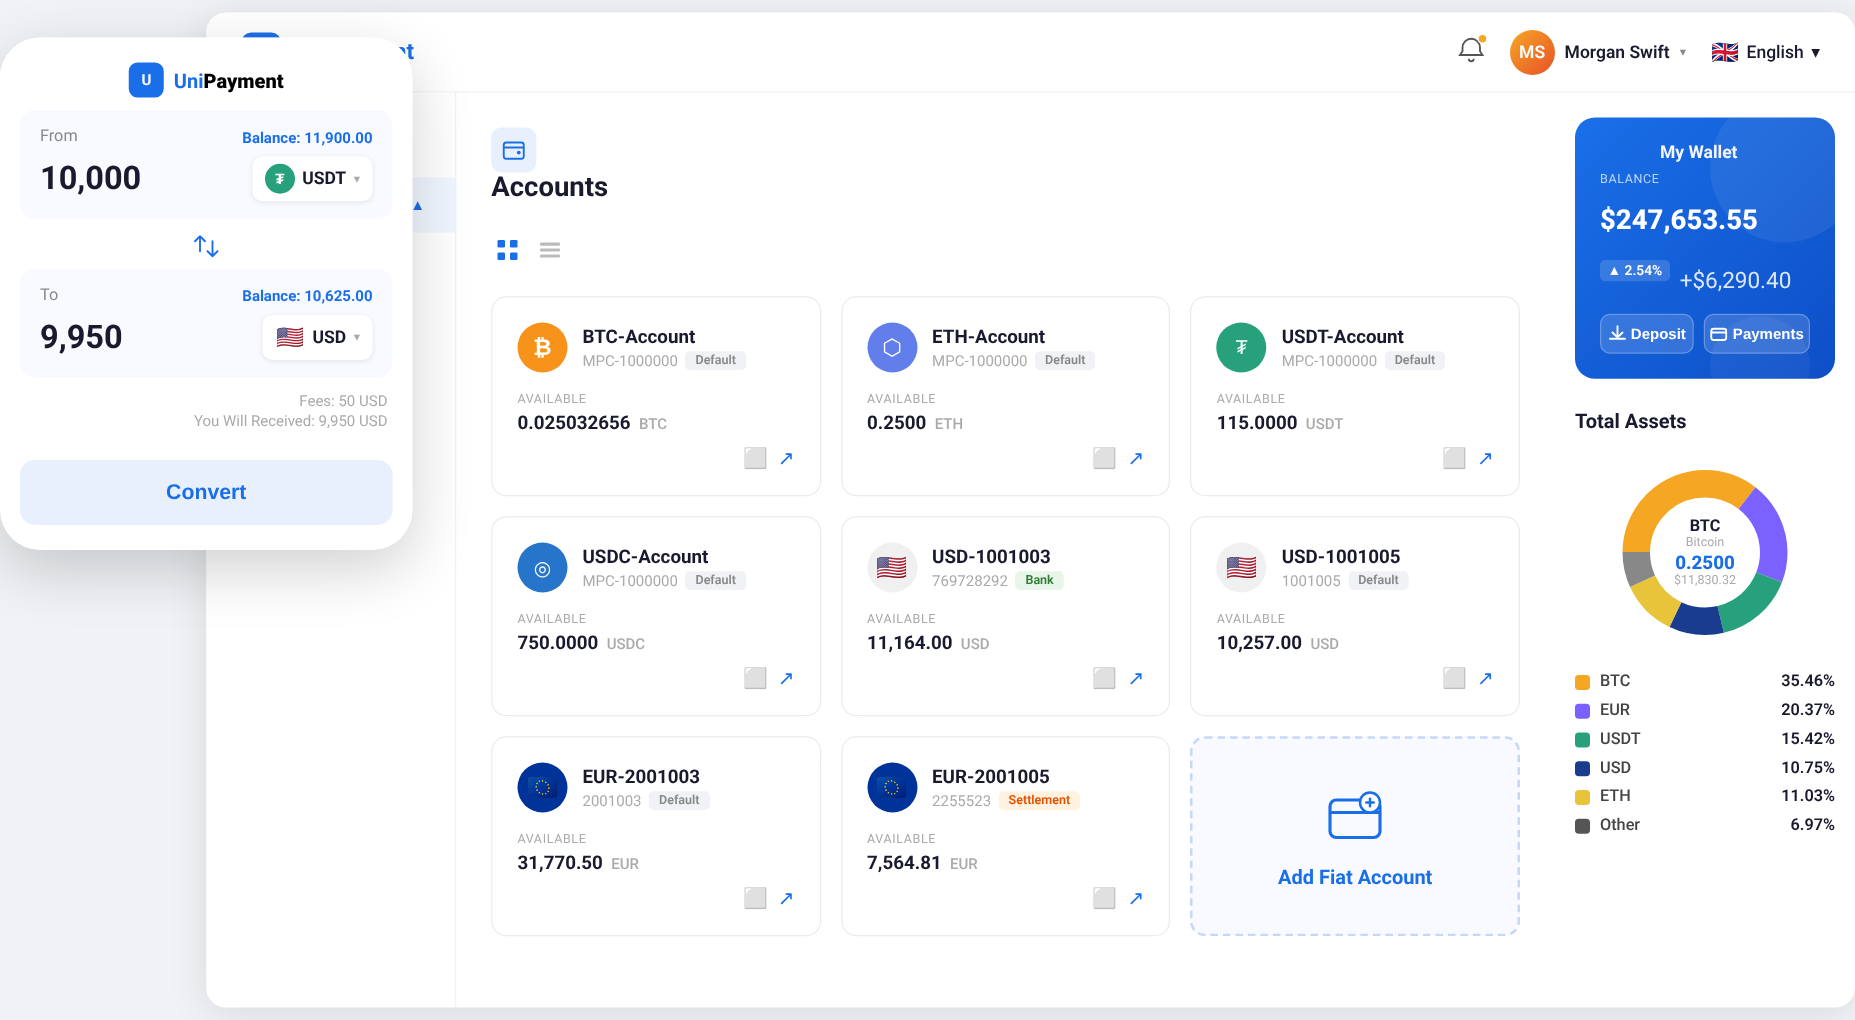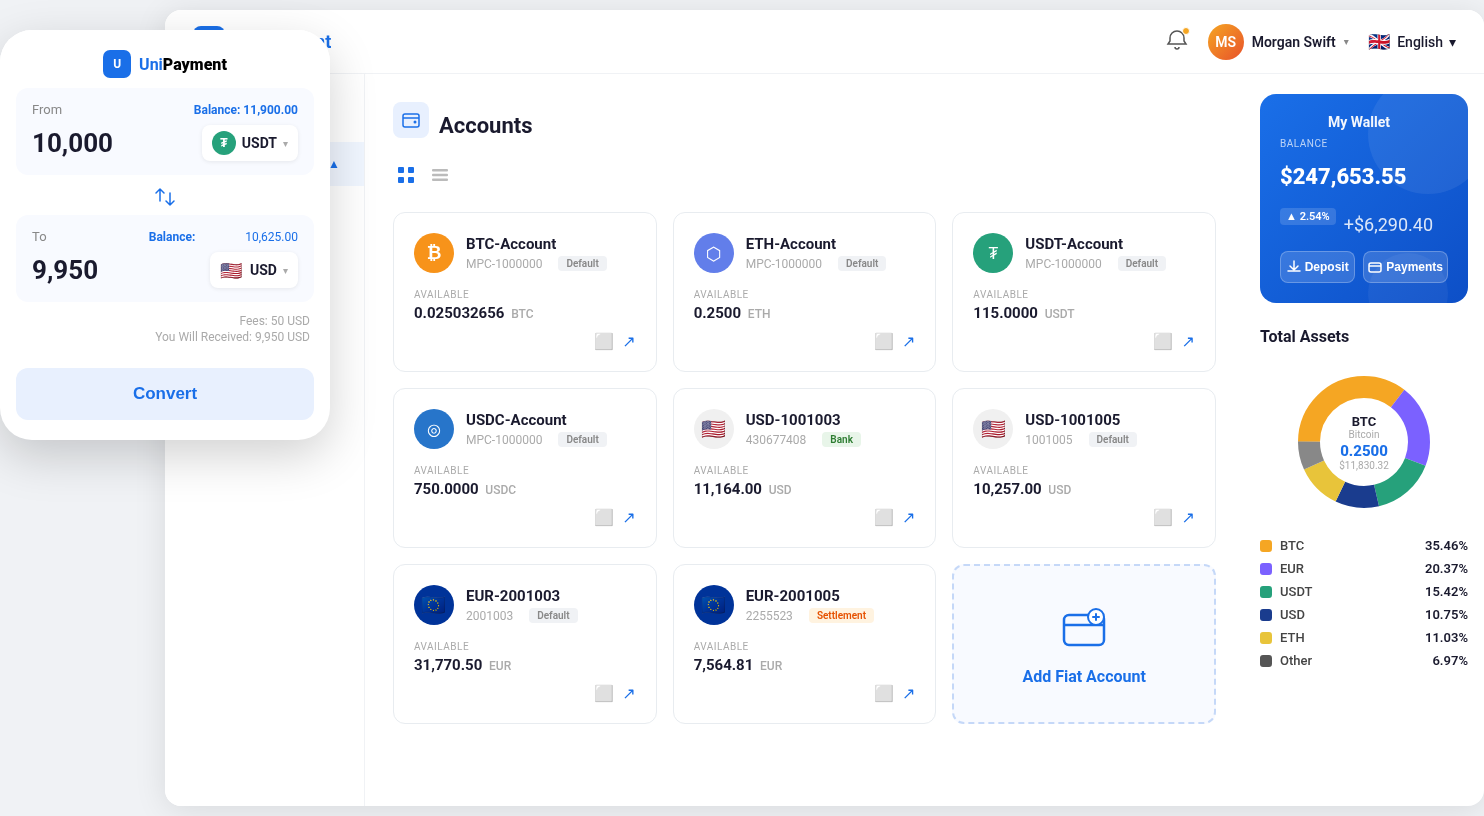--- a/index.html
+++ b/index.html
@@ -210,23 +210,23 @@
     }
 
     .main-content {
       flex: 1;
       padding: 28px 28px 0 28px;
       overflow-y: auto;
     }
 
     .page-title {
       display: flex;
-      align-items: flex-end;
-      gap: 10px;
+      align-items: flex-start;
       margin-bottom: 24px;
+      flex-direction: column;
     }
 
     .page-title-text {
       font-size: 22px;
       font-weight: 700;
       color: #1a1a2e;
     }
 
     .page-title-icon {
       width: 36px;
@@ -328,21 +328,21 @@
 
     .account-name {
       font-size: 15px;
       font-weight: 700;
       color: #1a1a2e;
     }
 
     .account-sub {
       display: flex;
       align-items: center;
-      gap: 16px;
+      gap: 6px;
       margin-top: 3px;
     }
 
     .account-id {
       font-size: 12px;
       color: #aaa;
     }
 
     .badge {
       font-size: 10px;
@@ -839,21 +839,21 @@
           <path d="M7 16V4m0 0L3 8m4-4l4 4" stroke="#1a6fe8" stroke-width="1.5" stroke-linecap="round" stroke-linejoin="round"></path>
           <path d="M17 8v12m0 0l4-4m-4 4l-4-4" stroke="#1a6fe8" stroke-width="1.5" stroke-linecap="round" stroke-linejoin="round"></path>
         </svg>
       </div>
 
       <div class="exchange-field">
         <div class="exchange-field-label">
           <span class="field-label-text">To</span>
           <span class="field-balance">
             <span>Balance:</span>
-            <span style="color:#1a6fe8;font-weight:400;margin-left:47px;">10,625.00</span>
+            <span style="color:#1a6fe8;font-weight:700;">10,625.00</span>
           </span>
         </div>
         <div class="exchange-field-row">
           <span class="field-amount">9,950</span>
           <div class="currency-selector">
             <div class="currency-icon usd">🇺🇸</div>
             <span class="currency-name">USD</span>
             <span class="currency-chevron">▾</span>
           </div>
         </div>
@@ -1038,21 +1038,21 @@
                 <span class="card-action-icon">↗</span>
               </div>
             </div>
 
             <div class="account-card">
               <div class="account-card-header">
                 <div class="coin-icon usd">🇺🇸</div>
                 <div class="account-name-group">
                   <div class="account-name">USD-1001003</div>
                   <div class="account-sub">
-                    <span class="account-id">430677408</span>
+                    <span class="account-id">769728292</span>
                     <span class="badge bank">Bank</span>
                   </div>
                 </div>
               </div>
               <div class="available-label">AVAILABLE</div>
               <div class="available-amount">11,164.00 <span>USD</span></div>
               <div class="card-footer">
                 <span class="card-action-icon">⬜</span>
                 <span class="card-action-icon">↗</span>
               </div>

